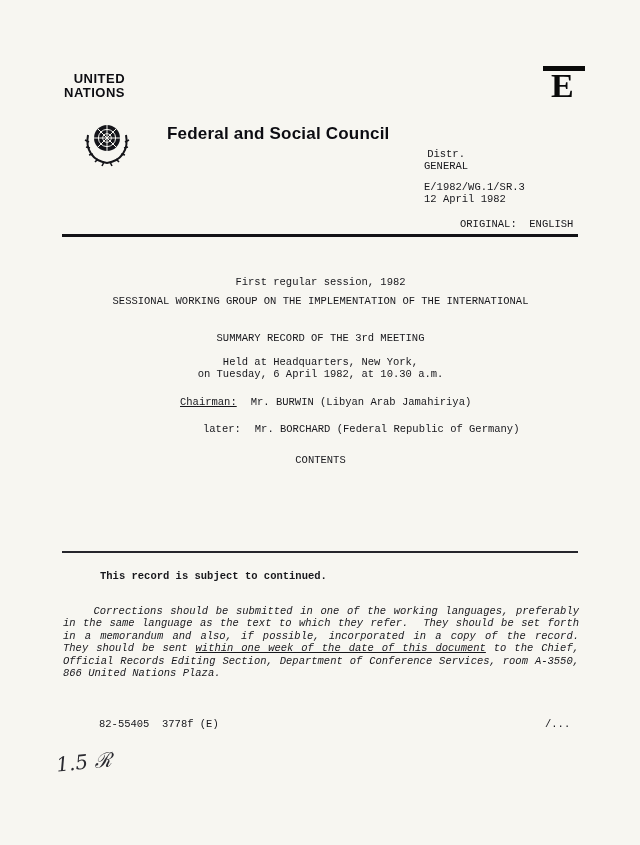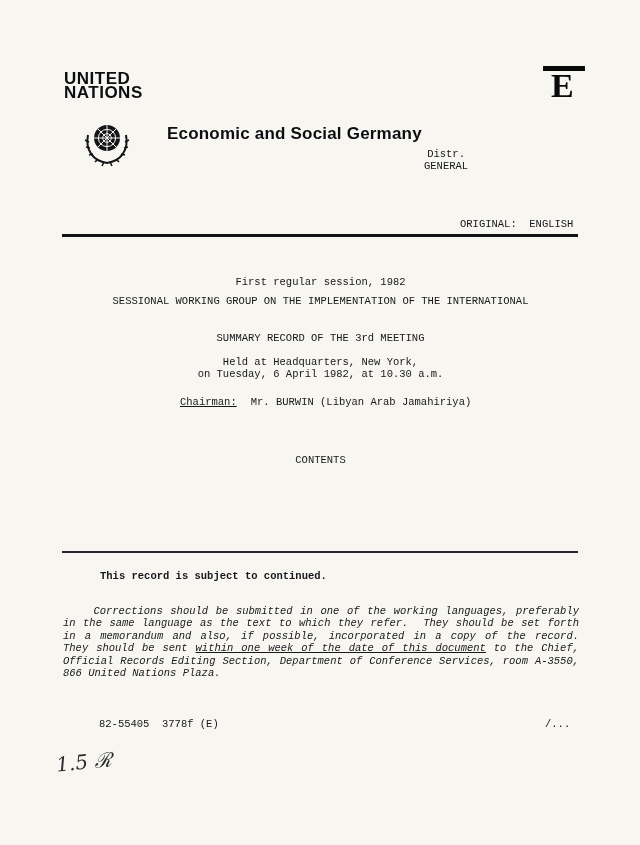--- a/index.html
+++ b/index.html
@@ -15,22 +15,22 @@
   }
   .abs{position:absolute;}
   .pre{white-space:pre-wrap;margin-left:36px;}
   .mono{font-family:"Liberation Mono","DejaVu Sans Mono",monospace;}
   .center{text-align:center;}
   .u{text-decoration:underline;}
 
   .org-name{
     top:72px;left:64px;
     font-family:"Liberation Sans",sans-serif;
-    font-weight:bold;font-size:17px;line-height:14px;
-    letter-spacing:.5px;color:#0d0d12;
+    font-weight:bold;font-size:13px;line-height:14px;
+    letter-spacing:.5px;color:#0d0d12;text-align:right;
   }
   .doc-letter-bar{top:66px;left:543px;width:42px;height:5px;background:#0a0a0a;}
   .doc-letter{
     top:69px;left:551px;
     font-family:"Liberation Serif","DejaVu Serif",serif;
     font-weight:bold;font-size:34px;line-height:34px;color:#0a0a0a;
   }
   .emblem{top:116px;left:80px;}
   .council-title{
     top:124px;left:167px;
@@ -90,42 +90,49 @@
       <circle cx="27" cy="22" r="8.6" fill="none" stroke="#f7f6f1" stroke-width="1"></circle>
       <line x1="14" y1="22" x2="40" y2="22" stroke="#f7f6f1" stroke-width="1"></line>
       <line x1="27" y1="9" x2="27" y2="35" stroke="#f7f6f1" stroke-width="1"></line>
       <line x1="17.8" y1="12.8" x2="36.2" y2="31.2" stroke="#f7f6f1" stroke-width="1"></line>
       <line x1="36.2" y1="12.8" x2="17.8" y2="31.2" stroke="#f7f6f1" stroke-width="1"></line>
       <path d="M8,19 C5,34 13,45 27,47 C41,45 49,34 46,19" fill="none" stroke="#15151a" stroke-width="2"></path>
       <path d="M9,26 l-4,-2 M10,32 l-4,-1 M13,38 l-4,1 M18,43 l-3,3 M24,46 l-2,4 M30,46 l2,4 M36,43 l3,3 M41,38 l4,1 M44,32 l4,-1 M45,26 l4,-2" stroke="#15151a" stroke-width="1.6" fill="none"></path>
     </svg>
   </div>
 
-  <div class="abs council-title">Economic and Social Germany</div>
+  <div class="abs council-title">Federal and Social Council</div>
 
   <div class="abs distr-block mono">
     <div>Distr.</div>
     <div>GENERAL</div>
   </div>
 
+  <div class="abs symbol-block mono">
+    <div>E/1982/WG.1/SR.3</div>
+    <div>12 April 1982</div>
+  </div>
 
   <div class="abs original-line mono pre">ORIGINAL:  ENGLISH</div>
 
   <div class="abs divider-1"></div>
 
   <div class="abs body-line center session-line">First regular session, 1982</div>
   <div class="abs body-line center group-line-1">SESSIONAL WORKING GROUP ON THE IMPLEMENTATION OF THE INTERNATIONAL</div>
   <div class="abs body-line center record-title">SUMMARY RECORD OF THE 3rd MEETING</div>
   <div class="abs body-line center held-line-1">Held at Headquarters, New York,</div>
   <div class="abs body-line center held-line-2">on Tuesday, 6 April 1982, at 10.30 a.m.</div>
 
   <div class="abs chairman-line">
     <span class="u">Chairman:</span><span class="label-gap"></span><span>Mr. BURWIN (Libyan Arab Jamahiriya)</span>
   </div>
 
+  <div class="abs later-line">
+    <span>later:</span><span class="label-gap"></span><span>Mr. BORCHARD (Federal Republic of Germany)</span>
+  </div>
 
   <div class="abs body-line center contents-heading">CONTENTS</div>
 
 
   <div class="abs divider-2"></div>
 
   <div class="abs correction-note">This record is subject to continued.</div>
 
   <p class="abs footer-para-1 pre" style="margin:0">
     <span>Corrections should be submitted in one of the working languages, preferably in the same language as the text to which they refer.  They should be set forth in a memorandum and also, if possible, incorporated in a copy of the record.  They should be sent </span><span class="u">within one week of the date of this document</span><span> to the Chief, Official Records Editing Section, Department of Conference Services, room A-3550, 866 United Nations Plaza.</span>

